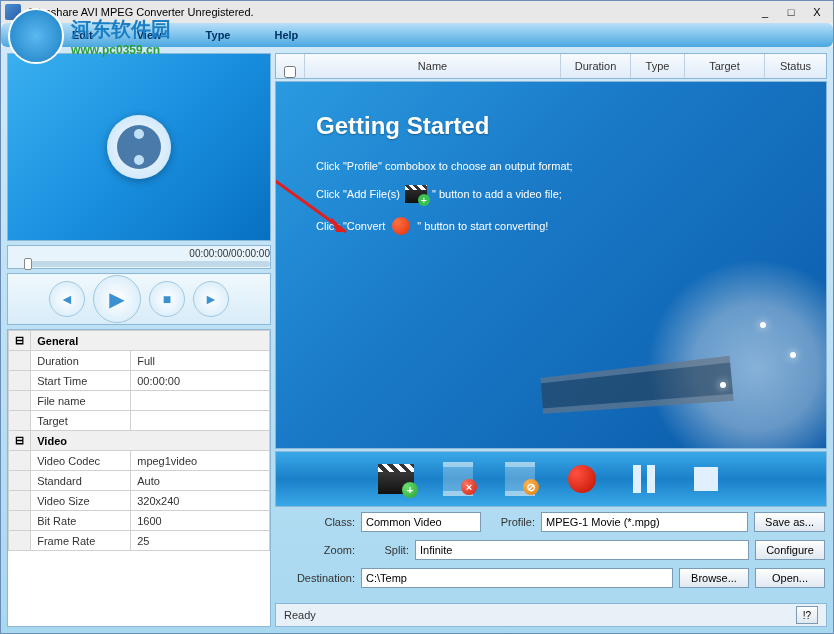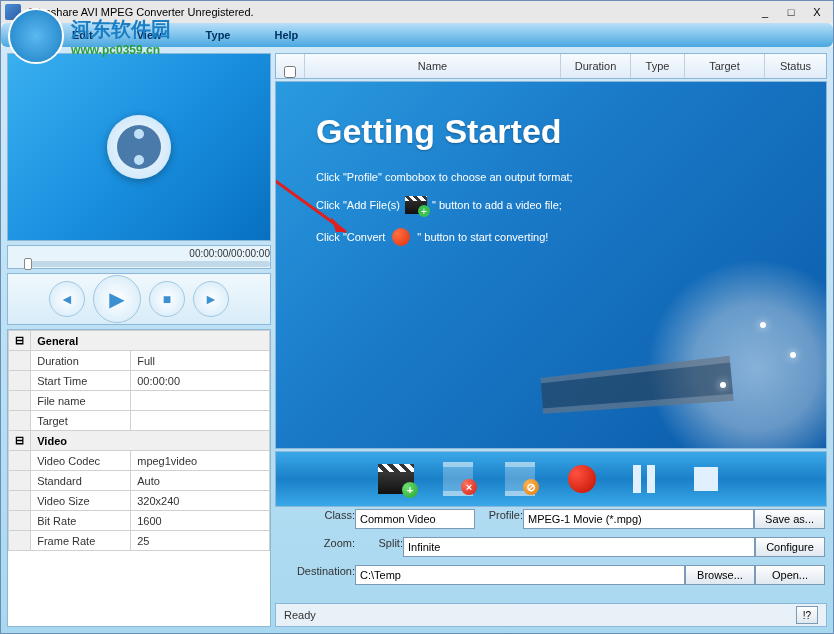--- a/index.html
+++ b/index.html
@@ -43,21 +43,21 @@
 .file-list { height: 26px; background: linear-gradient(#f8fbfe,#e0ecf8); border: 1px solid #8bb8d8; display: flex; align-items: flex-end; }
 .fl-check { width: 28px; display: flex; justify-content: center; }
 .fl-check input { width: 12px; height: 12px; }
 .fl-col { border-left: 1px solid #c0d0e0; padding: 0 8px; text-align: center; color: #333; height: 100%; display: flex; align-items: center; justify-content: center; }
 .fl-name { flex: 1; }
 .fl-dur { width: 70px; }
 .fl-type { width: 54px; }
 .fl-target { width: 80px; }
 .fl-status { width: 62px; }
 .main-area { flex: 1; background: linear-gradient(135deg,#2a9ae0 0%,#1a7ac8 40%,#0a5aa8 100%); border: 1px solid #8bb8d8; position: relative; overflow: hidden; padding: 30px 40px; color: #fff; }
-.gs-title { font-size: 34px; font-weight: bold; margin-bottom: 20px; text-shadow: 0 1px 2px rgba(0,0,0,0.3); }
+.gs-title { font-size: 24px; font-weight: bold; margin-bottom: 20px; text-shadow: 0 1px 2px rgba(0,0,0,0.3); }
 .gs-line { font-size: 12px; margin-bottom: 12px; display: flex; align-items: center; gap: 4px; }
 .gs-icon { width: 24px; height: 20px; display: inline-flex; align-items: center; justify-content: center; }
 .clap-icon { background: linear-gradient(#333,#111); position: relative; width: 22px; height: 18px; }
 .clap-icon::before { content: ''; position: absolute; top: 0; left: 0; right: 0; height: 5px; background: repeating-linear-gradient(45deg,#fff 0 3px,#333 3px 6px); }
 .plus-badge { position: absolute; bottom: -3px; right: -3px; width: 12px; height: 12px; border-radius: 50%; background: #3ac050; color: #fff; font-size: 10px; display: flex; align-items: center; justify-content: center; }
 .convert-ball { width: 18px; height: 18px; border-radius: 50%; background: radial-gradient(circle at 30% 30%,#ff7040,#e03010); }
 .disc-decoration { position: absolute; right: -40px; bottom: -30px; width: 220px; height: 220px; border-radius: 50%; background: radial-gradient(circle,#fff 0%,#e0e8f0 20%,#c0d0e0 40%,transparent 70%); opacity: 0.5; }
 .filmstrip { position: absolute; right: 100px; bottom: 40px; width: 200px; height: 40px; background: rgba(40,60,80,0.6); transform: perspective(300px) rotateY(-20deg) rotateZ(-5deg); border-top: 6px solid rgba(255,255,255,0.2); border-bottom: 6px solid rgba(255,255,255,0.2); }
 .sparkle { position: absolute; width: 6px; height: 6px; background: #fff; border-radius: 50%; box-shadow: 0 0 8px #fff; }
 .arrow-annotation { position: absolute; z-index: 50; pointer-events: none; }
@@ -67,21 +67,21 @@
 .tb-clap::before { content: ''; position: absolute; top: 0; left: 0; right: 0; height: 8px; background: repeating-linear-gradient(45deg,#fff 0 4px,#333 4px 8px); }
 .tb-film { width: 30px; height: 34px; background: rgba(255,255,255,0.25); border-top: 5px solid rgba(255,255,255,0.4); border-bottom: 5px solid rgba(255,255,255,0.4); position: relative; }
 .badge-x { position: absolute; bottom: -4px; right: -4px; width: 16px; height: 16px; border-radius: 50%; display: flex; align-items: center; justify-content: center; font-size: 11px; color: #fff; font-weight: bold; }
 .badge-red { background: radial-gradient(circle at 30% 30%,#ff7060,#d02010); }
 .badge-green { background: radial-gradient(circle at 30% 30%,#6ae070,#2aa030); }
 .badge-orange { background: radial-gradient(circle at 30% 30%,#ffb050,#e08010); }
 .tb-record { width: 28px; height: 28px; border-radius: 50%; background: radial-gradient(circle at 30% 30%,#ff5040,#c01000); }
 .tb-pause { display: flex; gap: 6px; }
 .tb-pause span { width: 8px; height: 28px; background: #e0f0ff; }
 .tb-stop { width: 24px; height: 24px; background: #e0f0ff; }
-.settings-row { height: 26px; display: flex; padding: 0 2px; }
+.settings-row { height: 26px; display: flex; align-items: center; gap: 6px; padding: 0 2px; }
 .setting-label { width: 78px; text-align: right; color: #333; font-size: 11px; }
 .setting-select { flex: 1; height: 20px; background: #fff; border: 1px solid #7a9ab8; font-size: 11px; padding: 0 4px; }
 .setting-btn { height: 20px; padding: 0 10px; background: linear-gradient(#fefefe,#e0e8f0); border: 1px solid #7a9ab8; font-size: 11px; cursor: pointer; min-width: 70px; }
 .status-bar { height: 24px; background: #e8f0f8; border: 1px solid #8bb8d8; display: flex; align-items: center; padding: 0 8px; margin-top: 10px; }
 .status-text { flex: 1; color: #333; font-size: 11px; }
 .status-help { width: 22px; height: 18px; background: linear-gradient(#fefefe,#e0e8f0); border: 1px solid #7a9ab8; display: flex; align-items: center; justify-content: center; font-size: 10px; cursor: pointer; }
 select { appearance: none; background-image: linear-gradient(45deg,transparent 50%,#333 50%),linear-gradient(135deg,#333 50%,transparent 50%); background-position: calc(100% - 12px) 8px, calc(100% - 8px) 8px; background-size: 4px 4px; background-repeat: no-repeat; }
 </style>
 </head>
 <body>

